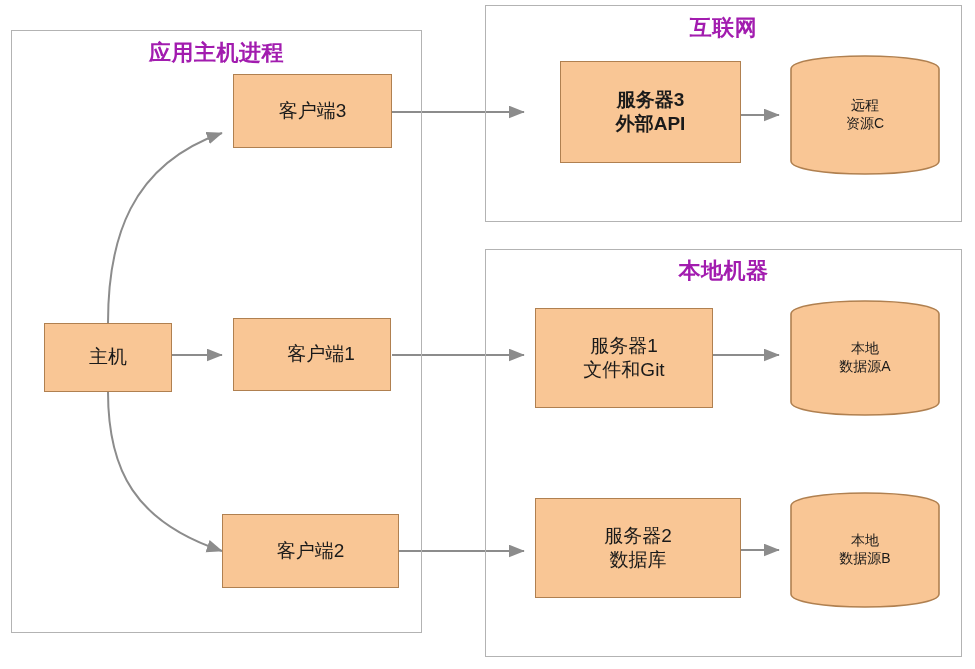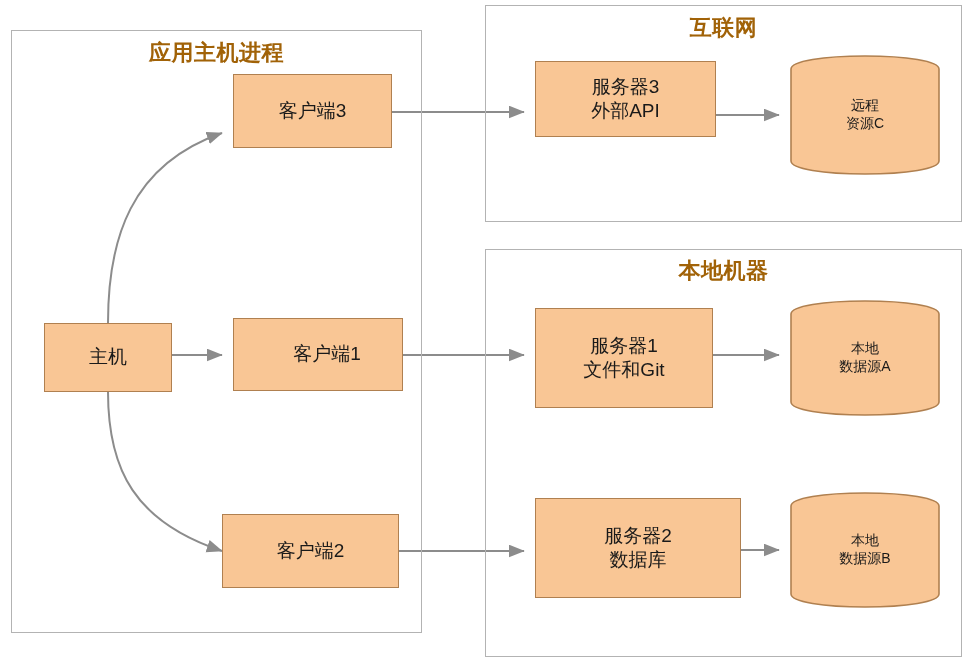--- a/index.html
+++ b/index.html
@@ -21,21 +21,21 @@
   .frame {
     position: absolute;
     border: 1.5px solid #b3b3b3;
     background: transparent;
     box-sizing: border-box;
   }
   .frame-title {
     position: absolute;
     font-size: 22px;
     font-weight: bold;
-    color: #a16207;
+    color: #a21caf;
     letter-spacing: 0.5px;
     white-space: nowrap;
     text-align: center;
   }
   .node {
     position: absolute;
     box-sizing: border-box;
     background: #f9c695;
     border: 1.3px solid #b08050;
     display: flex;
@@ -132,29 +132,29 @@
   <div class="frame-title" style="left:485px; top:256px; width:477px;">本地机器</div>
 
   <div class="node" style="left:44px; top:323px; width:128px; height:69px;">
     <span class="lbl">主机</span>
   </div>
 
   <div class="node" style="left:233px; top:74px; width:159px; height:74px;">
     <span class="lbl">客户端3</span>
   </div>
 
-  <div class="node" style="left:233px; top:318px; width:170px; height:73px;padding-left:18px;">
+  <div class="node" style="left:233px; top:318px; width:158px; height:73px;padding-left:18px;">
     <span class="lbl">客户端1</span>
   </div>
 
   <div class="node" style="left:222px; top:514px; width:177px; height:74px;justify-content:center;">
     <span class="lbl">客户端2</span>
   </div>
 
-  <div class="node" style="left:535px; top:61px; width:181px; height:76px;">
+  <div class="node" style="left:560px; top:61px; width:181px; height:102px;font-weight:bold;">
     <span class="lbl">服务器3
 外部API</span>
   </div>
 
   <div class="node" style="left:535px; top:308px; width:178px; height:100px;">
     <span class="lbl">服务器1
 文件和Git</span>
   </div>
 
   <div class="node" style="left:535px; top:498px; width:206px; height:100px;">

